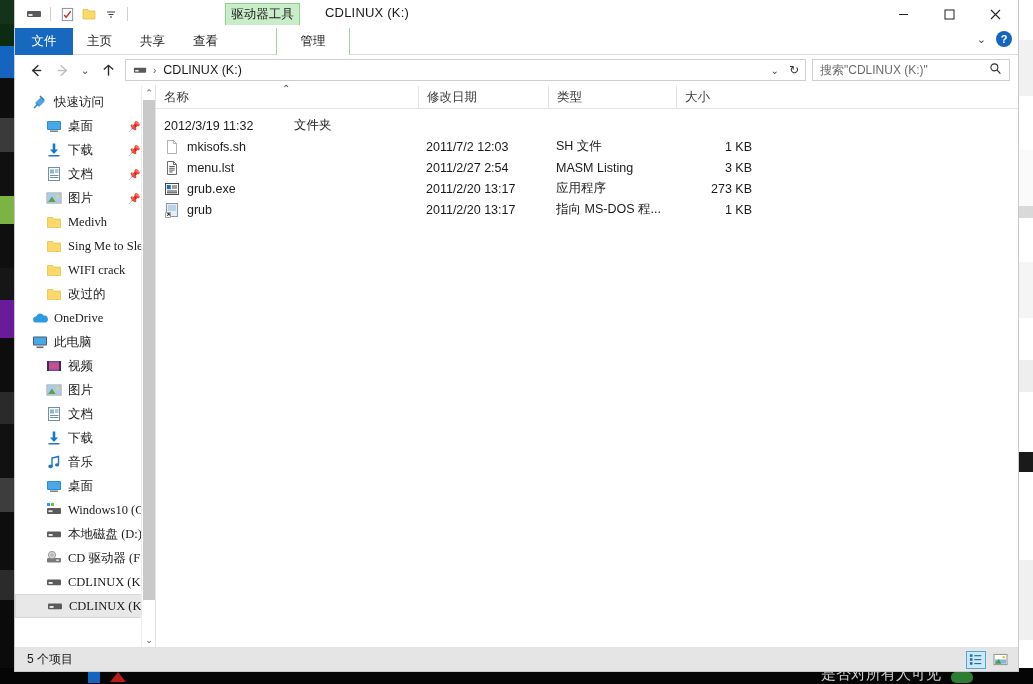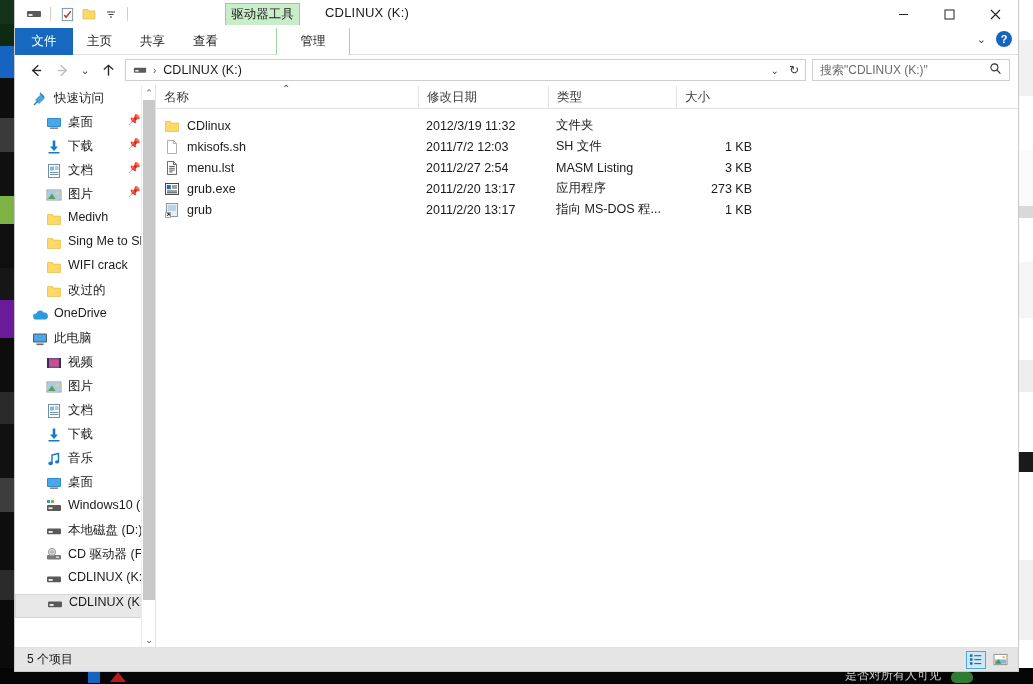--- a/index.html
+++ b/index.html
@@ -57,21 +57,21 @@
   .desk-taskbar {
     position: absolute; left: 0; bottom: 0; width: 1033px; height: 16px;
     background: #050505;
   }
   .tb-green {
     position: absolute; right: 60px; bottom: 1px;
     width: 22px; height: 11px; border-radius: 5px; background: #2e7d32;
   }
   .tb-text {
     position: absolute; right: 92px; bottom: 0px;
-    color: #cfcfcf; font-size: 12px; white-space: nowrap;
+    color: #cfcfcf; font-size: 15px; white-space: nowrap;
     font-family: "DejaVu Sans", sans-serif;
   }
   .tb-red {
     position: absolute; left: 110px; bottom: 2px;
     width: 16px; height: 10px;
     background: #b71c1c;
     clip-path: polygon(0 100%, 50% 0, 100% 100%);
   }
   .tb-blue {
     position: absolute; left: 88px; bottom: 1px;
@@ -187,23 +187,24 @@
   .body { flex: 1; display: flex; min-height: 0; background: #fff; }
 
   
   .navpane {
     width: 141px; flex: none; position: relative;
     background: #fff; overflow: hidden;
     border-right: 1px solid #e4e4e4;
   }
   .navlist { padding-top: 5px; }
   .nav-item {
-    height: 24px; display: flex; 
+    height: 24px; display: flex; align-items: center;
     font-size: 12.5px; color: #1a1a1a; position: relative;
     white-space: nowrap;
+    font-family: Liberation Serif, serif;
   }
   .nav-item.sel { background: #e8e8e8; border: 1px solid #d8d8d8; }
   .nav-ico {
     width: 17px; height: 17px; margin-right: 6px;
     display: flex; align-items: center; justify-content: center;
     flex: none;
   }
   .lvl0 { padding-left: 16px; }
   .lvl1 { padding-left: 30px; }
   .pin {
@@ -631,26 +632,20 @@
         <div class="col c-name">
           <span>名称</span>
           <span class="sortcaret">⌃</span>
         </div>
         <div class="col c-date">修改日期</div>
         <div class="col c-type">类型</div>
         <div class="col c-size">大小</div>
       </div>
       <div class="rows" id="filerows">
           <div class="row">
-            <div class="cell c-name">
-              <span class="file-ico"><svg width="16" height="16" viewBox="0 0 16 16">
-                  <path d="M1.5 3.5h5l1.2 1.6H14.5v8.4H1.5z" fill="#fcd966" stroke="#e3bc47" stroke-width=".7"></path>
-                </svg></span>
-              <span>CDlinux</span>
-            </div>
             <div class="cell c-date">2012/3/19 11:32</div>
             <div class="cell c-type">文件夹</div>
             <div class="cell c-size"></div>
           </div>
           <div class="row">
             <div class="cell c-name">
               <span class="file-ico"><svg width="16" height="16" viewBox="0 0 16 16">
                   <path d="M3.5 1.5h6l3 3v10h-9z" fill="#fff" stroke="#a8a8a8" stroke-width=".9"></path>
                   <path d="M9.5 1.5v3h3" fill="none" stroke="#a8a8a8" stroke-width=".9"></path>
                 </svg></span>

